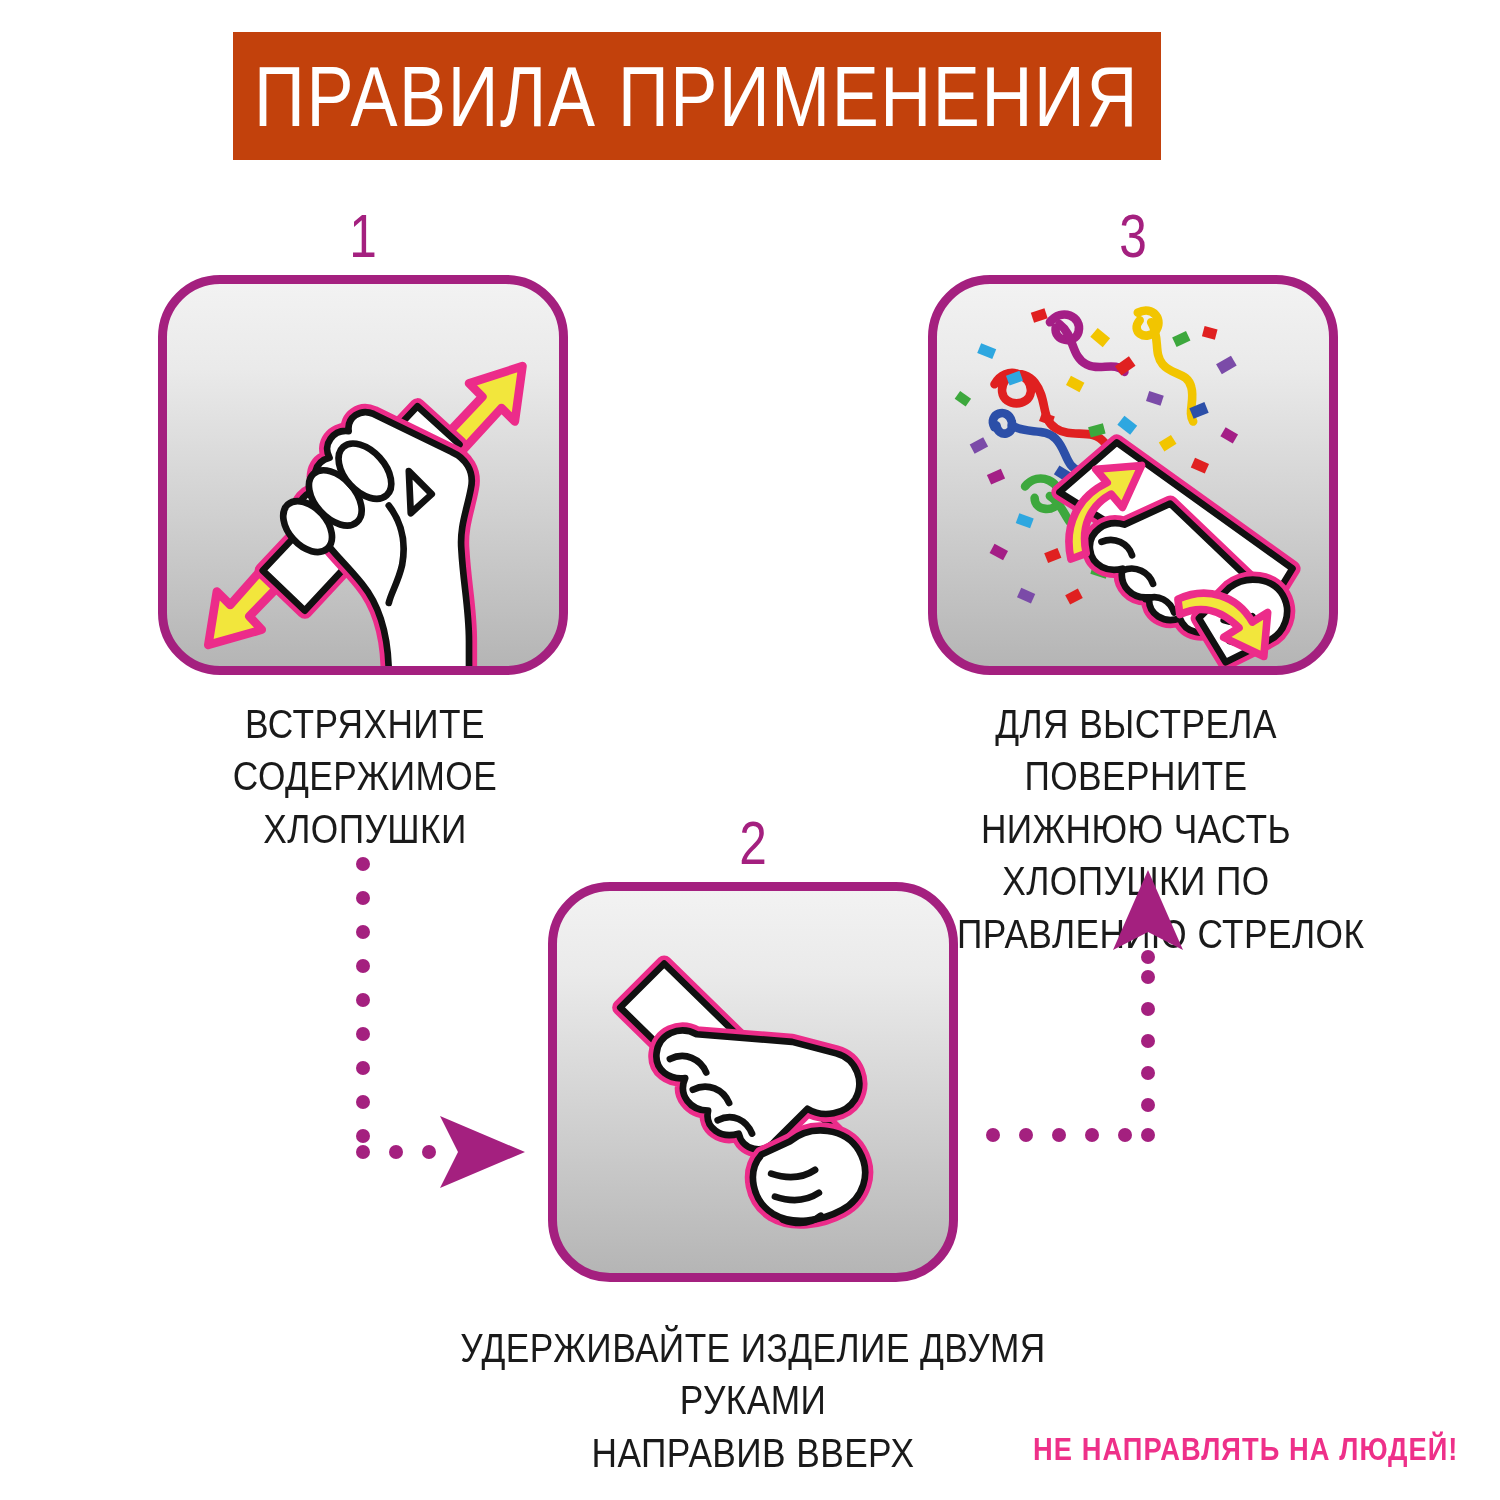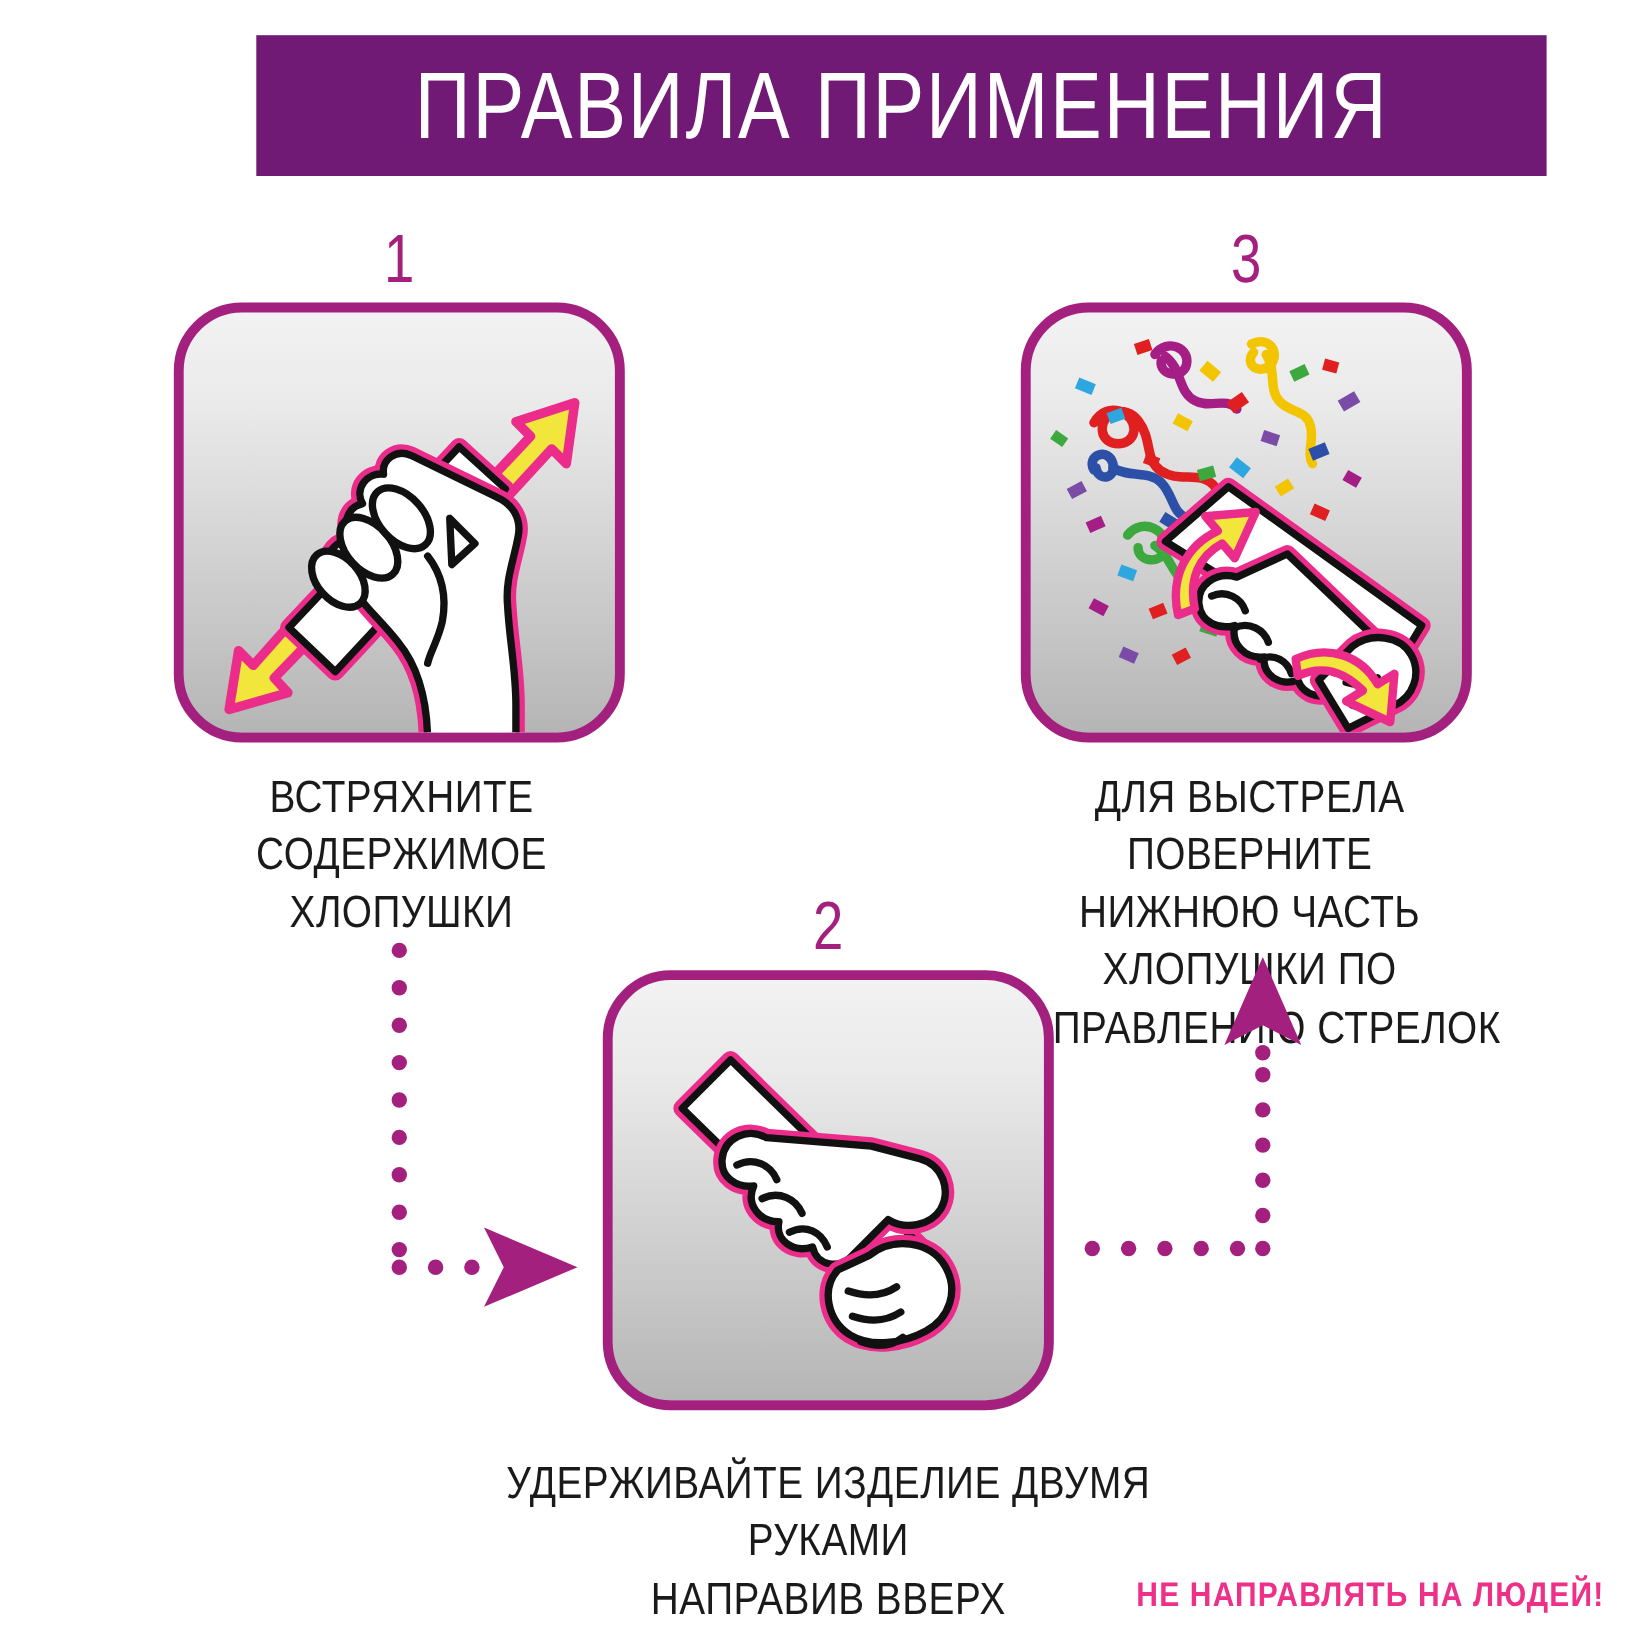--- a/index.html
+++ b/index.html
@@ -13,23 +13,23 @@
     position: relative;
     overflow: hidden;
     font-family: "Liberation Sans", sans-serif;
   }
 
   
   #title-banner {
     position: absolute;
     left: 233px;
     top: 32px;
-    width: 1173px;
+    width: 928px;
     height: 128px;
-    background: #701a75;
+    background: #c2410c;
     display: flex;
     align-items: center;
     justify-content: center;
   }
   #title-text {
     color: #ffffff;
     font-family: "Liberation Sans Narrow", "Liberation Sans", sans-serif;
     font-size: 86px;
     line-height: 1;
     letter-spacing: 2px;

